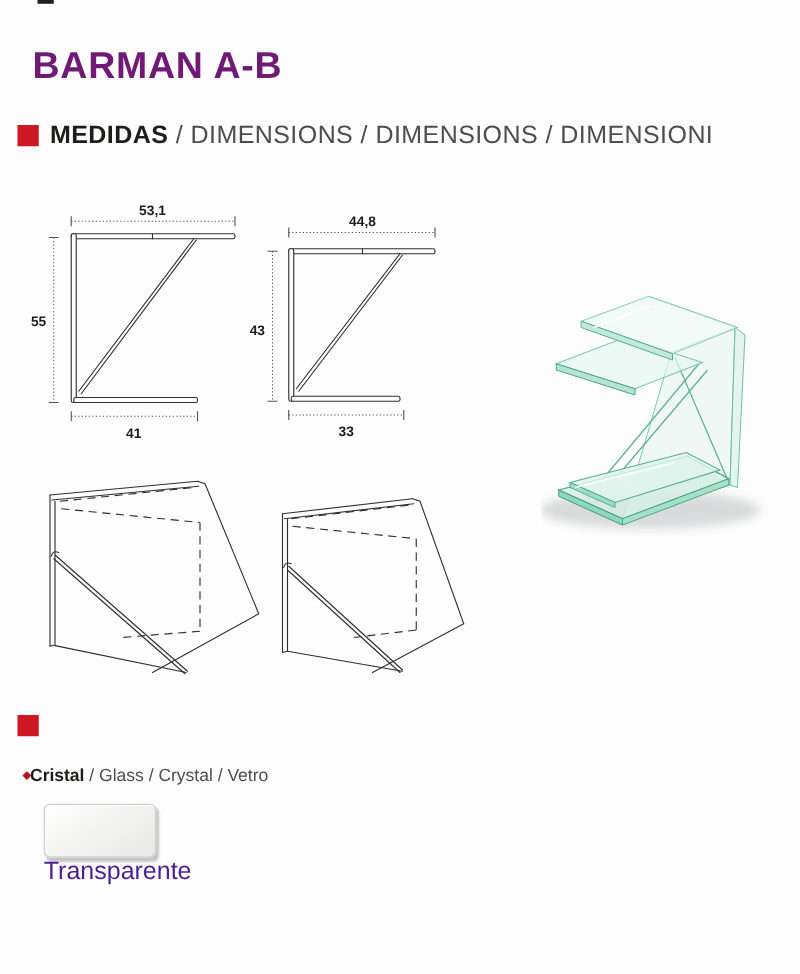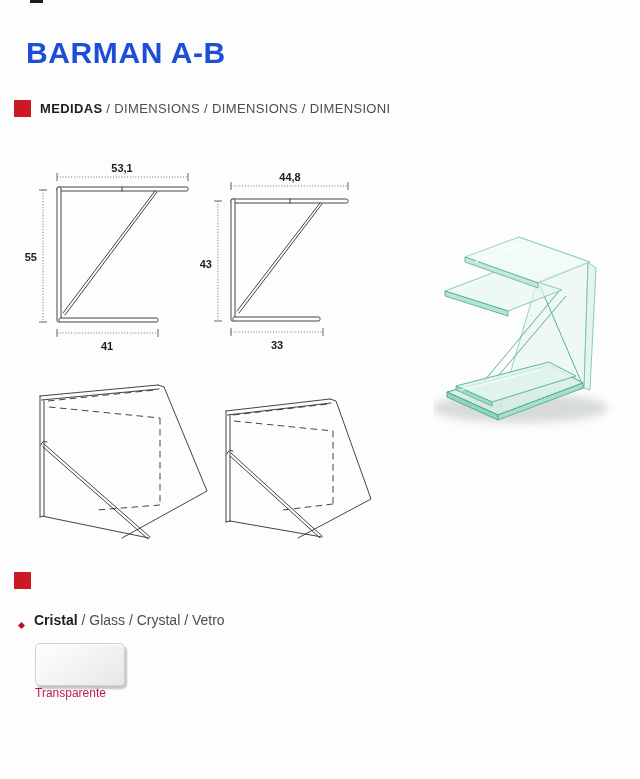--- a/index.html
+++ b/index.html
@@ -5,39 +5,39 @@
   html,body{margin:0;padding:0}
   body{
     width:640px;height:779px;position:relative;overflow:hidden;
     background:#fdfdfd;
     font-family:"Liberation Sans",sans-serif;
   }
   .abs{position:absolute}
   .crop{left:30px;top:0;width:13px;height:3px;background:#1d1d1b}
   .title{
     left:26px;top:36px;margin:0;
-    font-size:30px;font-weight:bold;color:#1d4ed8;letter-spacing:.6px;
+    font-size:30px;font-weight:bold;color:#701a75;letter-spacing:.6px;
     line-height:34px;white-space:nowrap;
   }
   .sec{left:14px;display:flex;align-items:center;gap:9px;height:19px;white-space:nowrap}
   .sec .sq{width:17px;height:17px;background:#cd1722;flex:0 0 auto}
-  .sec .txt{font-size:13px;letter-spacing:.35px}
+  .sec .txt{font-size:20px;letter-spacing:.35px}
   .strong{font-weight:bold;color:#1d1d1b}
   .light{font-weight:normal;color:#4d4d4d}
   #sec-dim{top:99px}
   #sec-frame{top:571px}
-  .mat{left:19px;top:612px;display:flex;align-items:flex-end;gap:10px;font-size:14px;white-space:nowrap}
+  .mat{left:19px;top:612px;display:flex;align-items:center;font-size:14px;white-space:nowrap}
   .diamond{width:5px;height:5px;background:#b5121b;transform:rotate(45deg);flex:0 0 auto}
   .swatch{
     left:35px;top:643px;width:88px;height:41px;border-radius:5px;
     background:linear-gradient(145deg,#ffffff 0%,#f2f2f0 55%,#e7e7e5 100%);
     border:1px solid #cfcfcd;
     box-shadow:2px 3px 2px rgba(110,110,110,.4), inset 1px 1px 0 #ffffff;
   }
-  .swatch-label{left:35px;top:686px;font-size:12px;color:#be185d}
+  .swatch-label{left:35px;top:686px;font-size:20px;color:#4c1d95}
   
   .ln{stroke:#2f2f2f;stroke-width:.9;fill:none;stroke-linecap:round}
   .plate{fill:#ffffff;stroke:#2f2f2f;stroke-width:.9}
   .dot{stroke:#555555;stroke-width:.8;fill:none;stroke-dasharray:1,1.8}
   .tick{stroke:#555555;stroke-width:.9;fill:none}
   .dim{font-family:"Liberation Sans",sans-serif;font-size:11px;font-weight:bold;fill:#1d1d1b}
   .dash{stroke:#2f2f2f;stroke-width:.9;fill:none;stroke-dasharray:6.5,4.5}
 </style>
 </head>
 <body>

